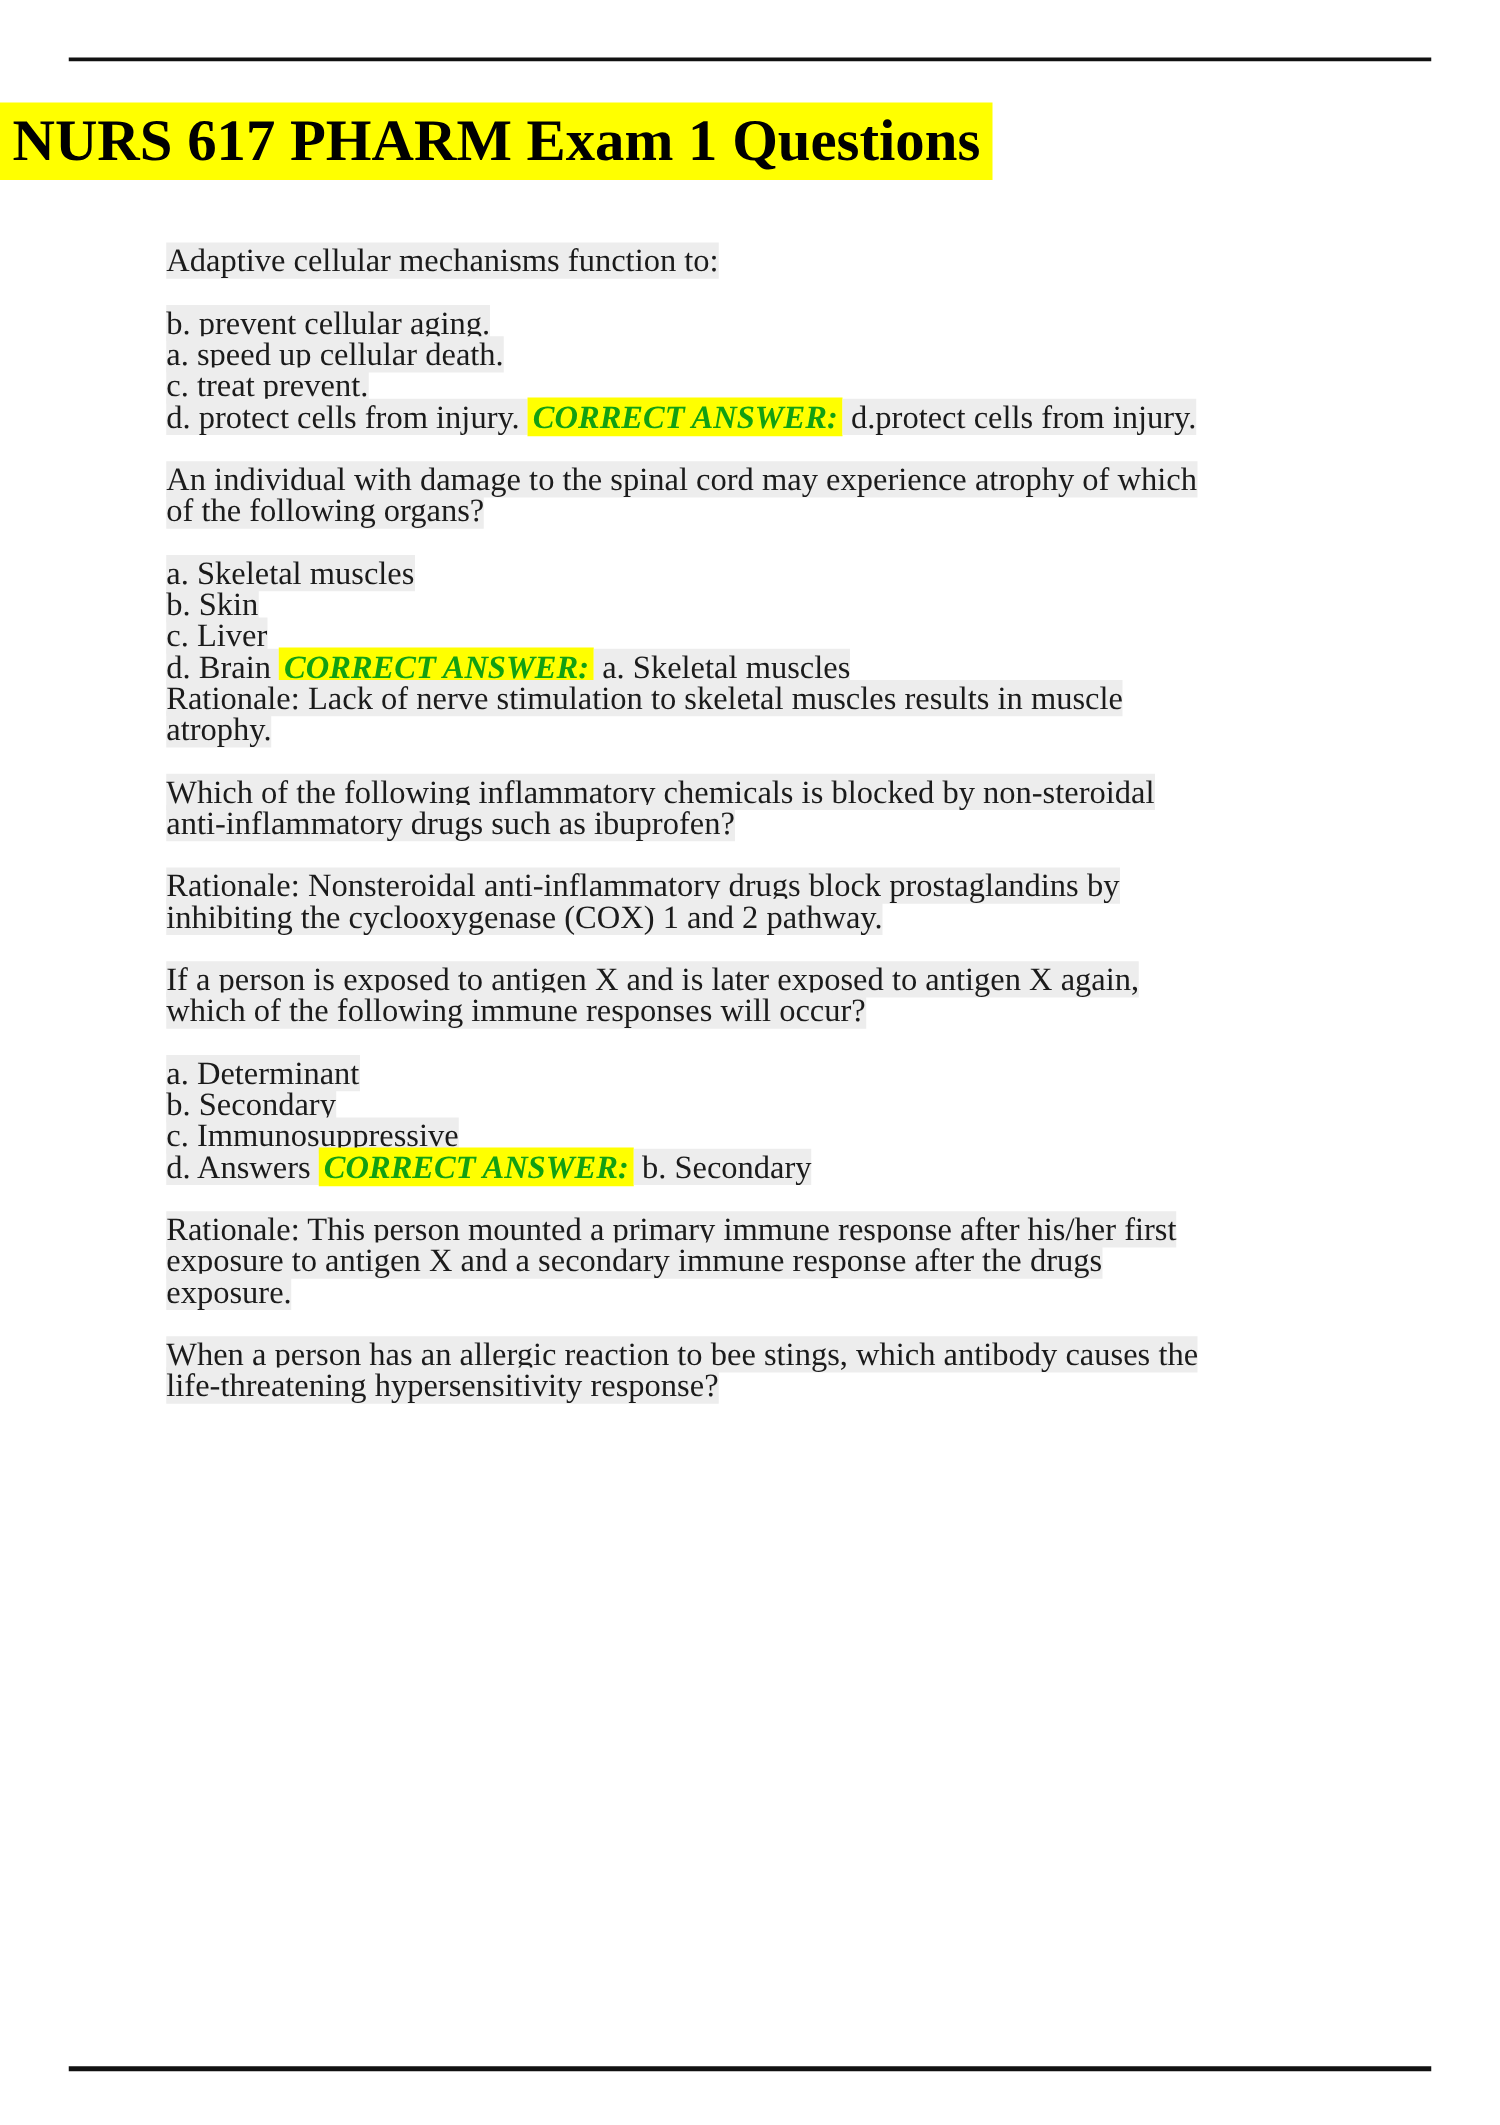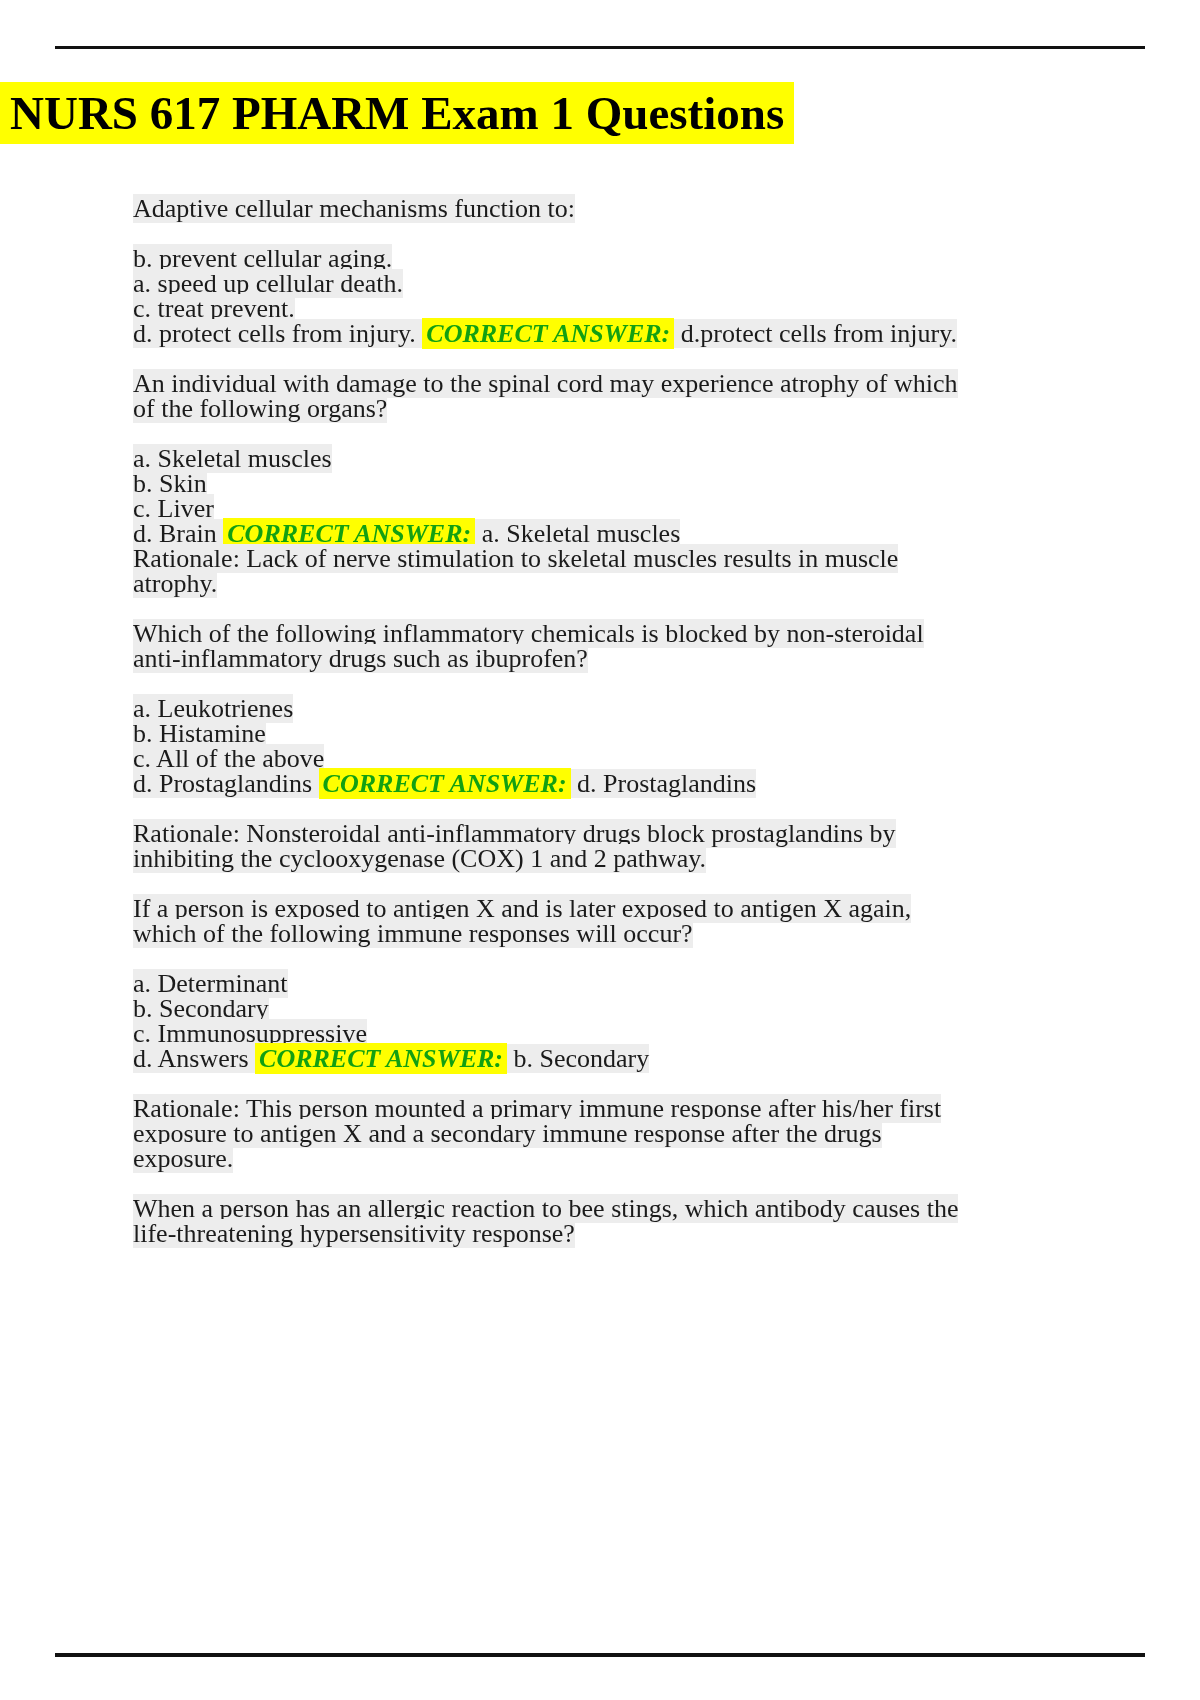--- a/index.html
+++ b/index.html
@@ -82,26 +82,20 @@
     <p class="para"><span class="hl">An individual with damage to the spinal cord may experience atrophy of which of the following organs?</span></p>
     <div class="opts">
       <div class="line"><span class="hl">a. Skeletal muscles</span></div>
       <div class="line"><span class="hl">b. Skin</span></div>
       <div class="line"><span class="hl">c. Liver</span></div>
       <div class="line"><span class="hl">d. Brain </span><span class="answer-label">CORRECT ANSWER:</span><span class="hl"> a. Skeletal muscles</span></div>
       <div class="line"><span class="hl">Rationale: Lack of nerve stimulation to skeletal muscles results in muscle atrophy.</span></div>
     </div>
 
     <p class="para"><span class="hl">Which of the following inflammatory chemicals is blocked by non-steroidal anti-inflammatory drugs such as ibuprofen?</span></p>
-    <div class="opts">
-      <div class="line"><span class="hl">a. Leukotrienes</span></div>
-      <div class="line"><span class="hl">b. Histamine</span></div>
-      <div class="line"><span class="hl">c. All of the above</span></div>
-      <div class="line"><span class="hl">d. Prostaglandins </span><span class="answer-label">CORRECT ANSWER:</span><span class="hl"> d. Prostaglandins</span></div>
-    </div>
     <p class="para"><span class="hl">Rationale: Nonsteroidal anti-inflammatory drugs block prostaglandins by inhibiting the cyclooxygenase (COX) 1 and 2 pathway.</span></p>
 
     <p class="para"><span class="hl">If a person is exposed to antigen X and is later exposed to antigen X again, which of the following immune responses will occur?</span></p>
     <div class="opts">
       <div class="line"><span class="hl">a. Determinant</span></div>
       <div class="line"><span class="hl">b. Secondary</span></div>
       <div class="line"><span class="hl">c. Immunosuppressive</span></div>
       <div class="line"><span class="hl">d. Answers </span><span class="answer-label">CORRECT ANSWER:</span><span class="hl"> b. Secondary</span></div>
     </div>
     <p class="para"><span class="hl">Rationale: This person mounted a primary immune response after his/her first exposure to antigen X and a secondary immune response after the drugs exposure.</span></p>

